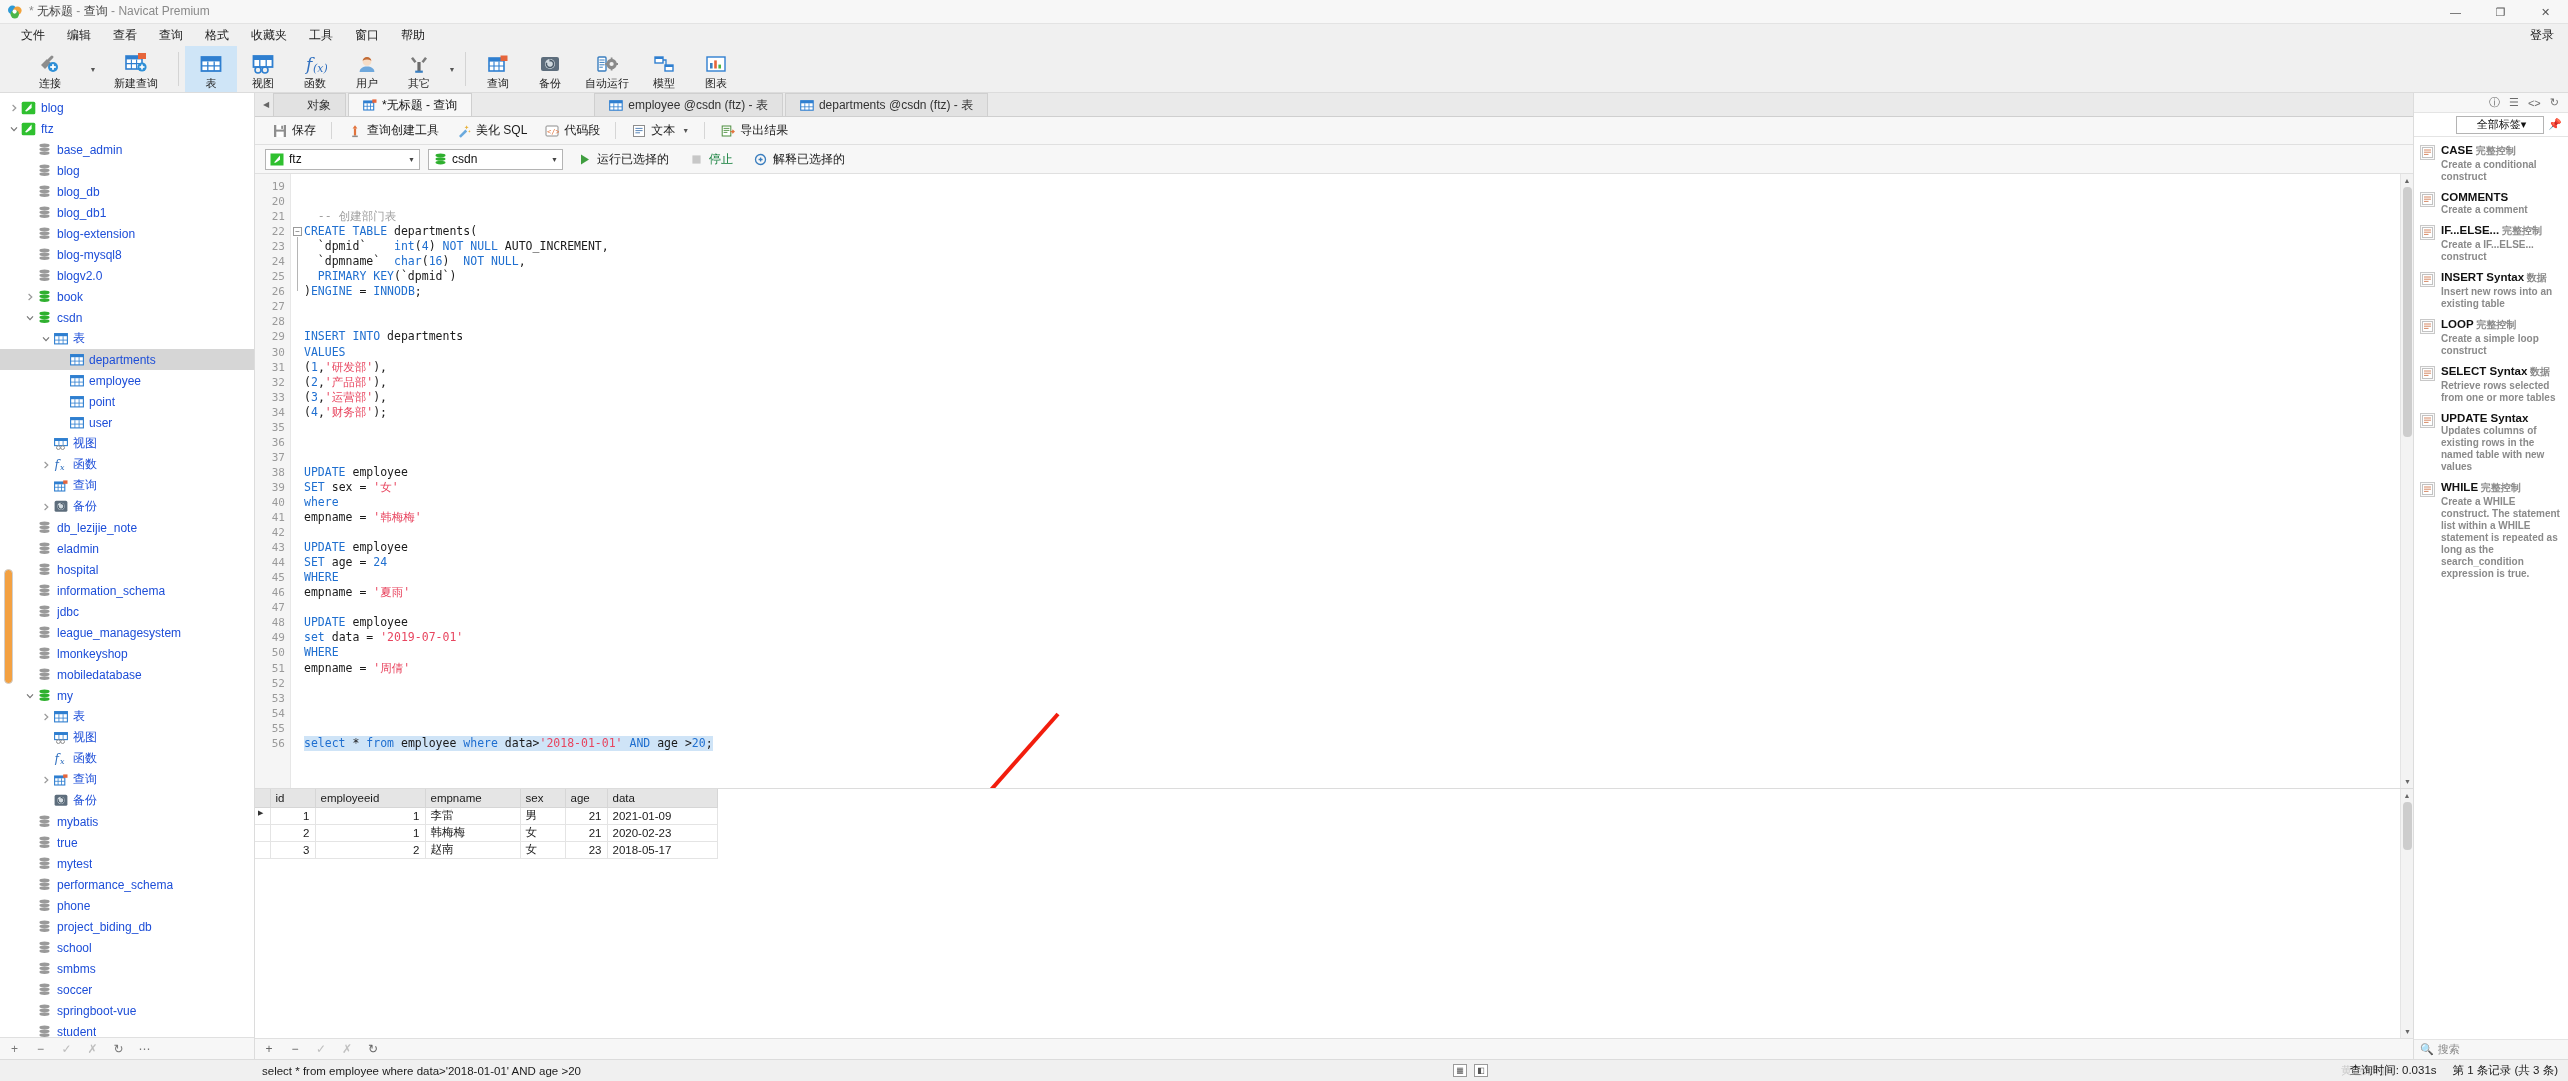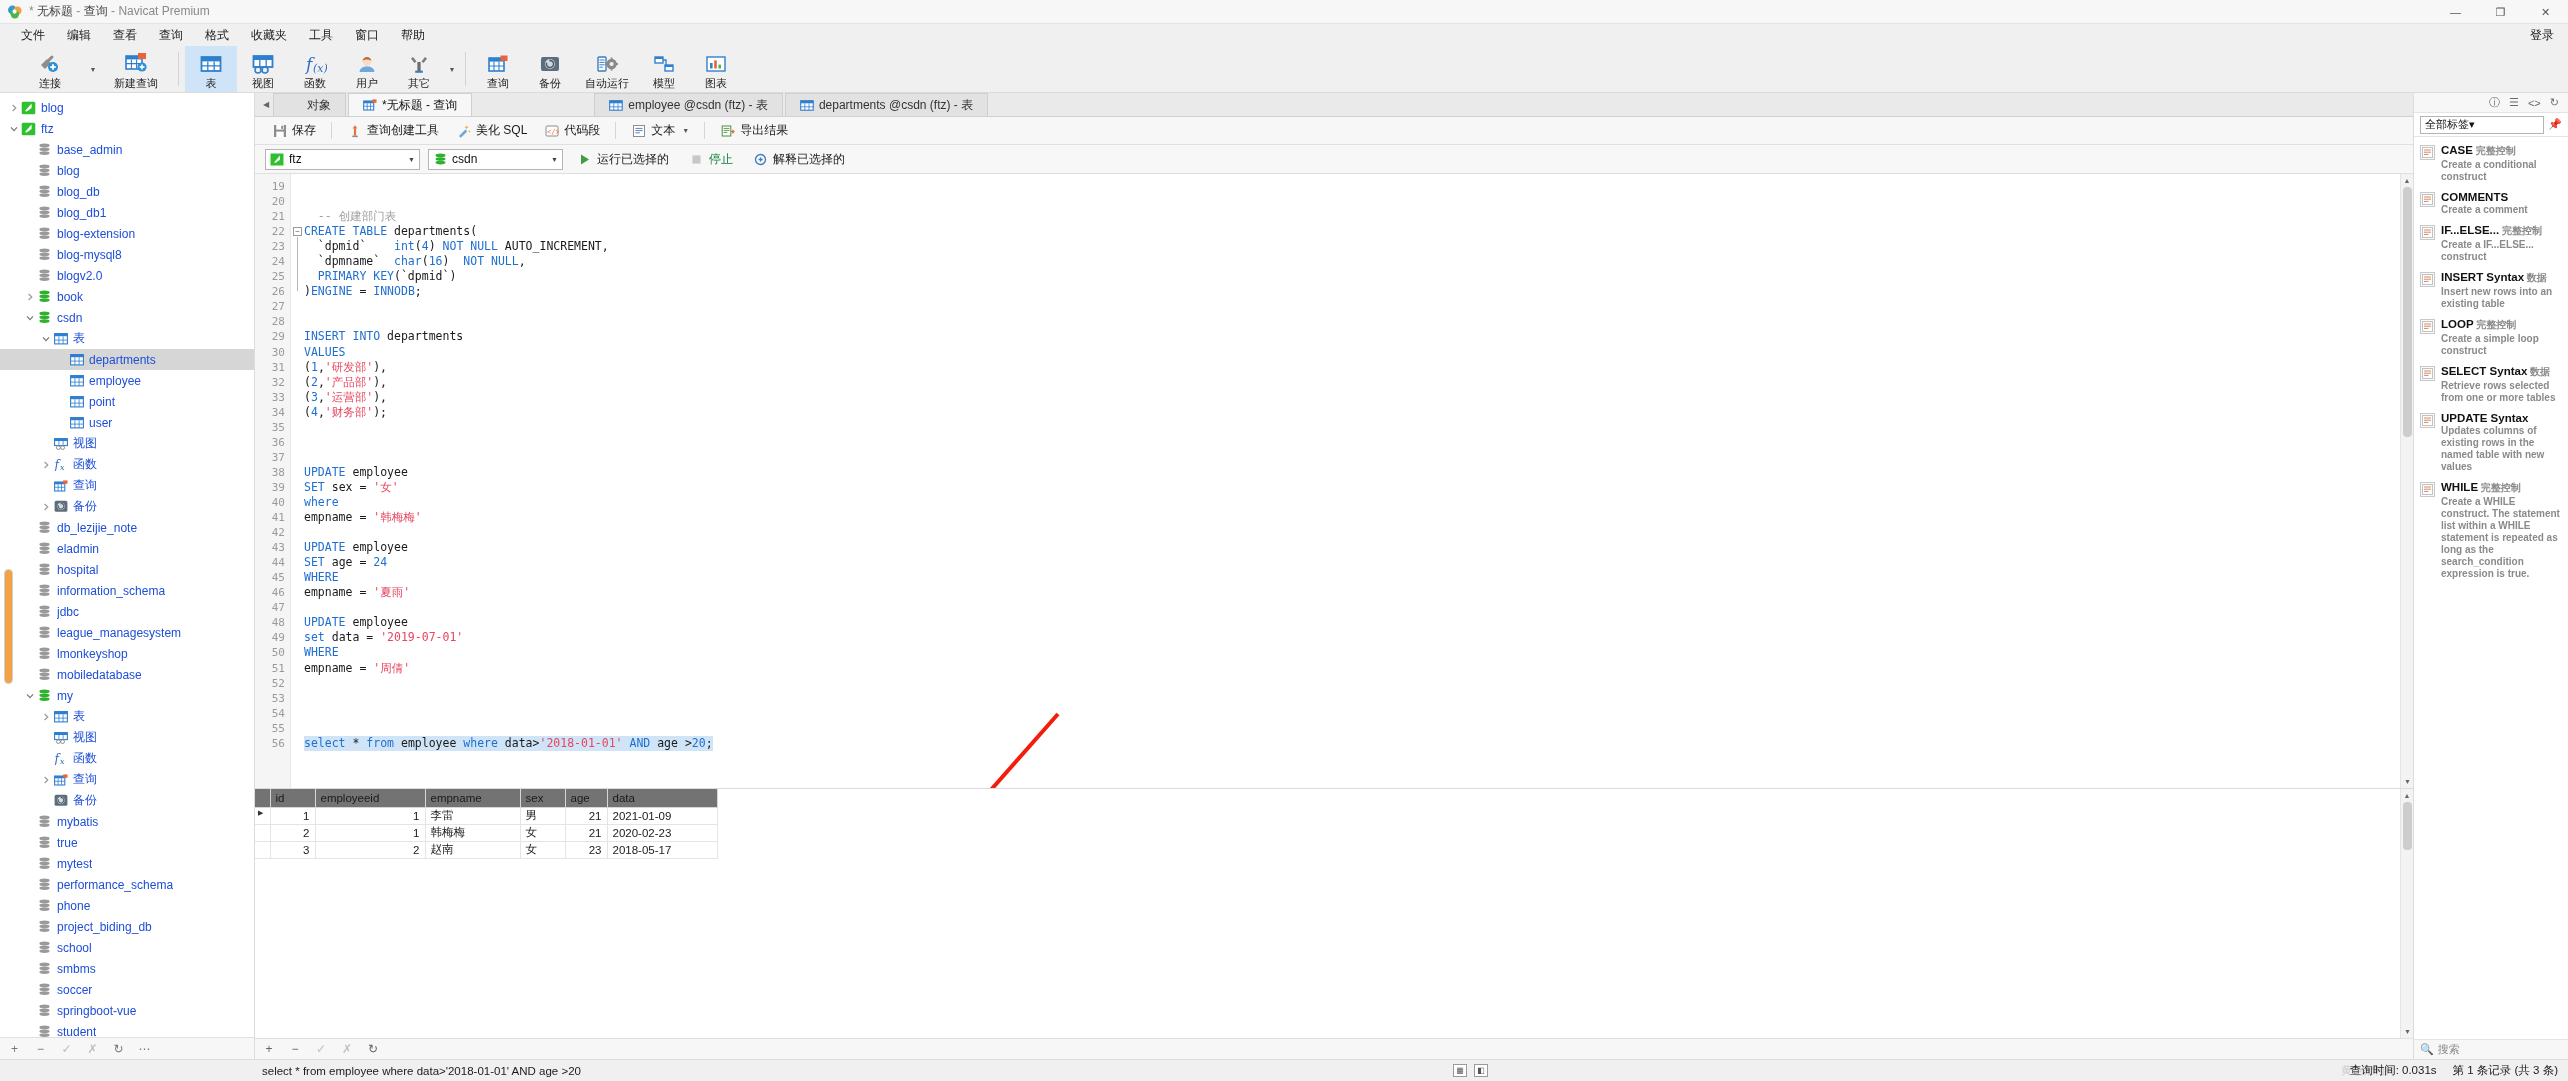--- a/index.html
+++ b/index.html
@@ -136,21 +136,21 @@
             background:#fff; min-height:0; }
   .rtabs { height:20px; background:#ebebeb; display:flex; align-items:flex-end;
            border-bottom:1px solid #cfcfcf; flex:0 0 20px; padding-left:6px; }
   .rtab { height:19px; padding:0 12px; font-size:11.5px; color:#333; display:flex;
           align-items:center; border:1px solid #cfcfcf; border-bottom:none;
           background:#e2e2e2; margin-right:2px; }
   .rtab.active { background:#fff; color:#111; }
   .grid-wrap { flex:1; overflow:hidden; position:relative; background:#fff; }
   table.grid { border-collapse:collapse; font-size:11.5px; table-layout:fixed; }
   table.grid th {
-    background:#737373; border:1px solid #d6d6d6; border-top:none; border-left:none;
+    background:#e5e5e5; border:1px solid #d6d6d6; border-top:none; border-left:none;
     font-weight:normal; color:#1a1a1a; height:18px; text-align:left; padding:0 5px;
   }
   table.grid td {
     border:1px solid #e4e4e4; border-top:none; border-left:none; height:17px;
     padding:0 5px; color:#1a1a1a; background:#fff; overflow:hidden; white-space:nowrap;
   }
   td.num-cell { text-align:right; }
   .rowhdr { width:15px; background:#f2f2f2; border:1px solid #d6d6d6; border-top:none;
             border-left:none; padding:0; position:relative; }
   .rowhdr.cur::after { content:"\25B6"; position:absolute; left:3px; top:1px;
@@ -171,22 +171,22 @@
   
   .rightpanel { width:155px; flex:0 0 155px; background:#fff; border-left:1px solid #dcdcdc;
                 display:flex; flex-direction:column; min-height:0; }
   .rp-icons { height:20px; display:flex; align-items:center; justify-content:flex-end;
               gap:9px; padding-right:9px; background:#f7f7f7;
               border-bottom:1px solid #e4e4e4; flex:0 0 20px; }
   .rp-ic { font-size:11px; color:#6b6b6b; }
   .rp-filter { height:24px; display:flex; align-items:center; gap:4px; padding:0 6px;
                border-bottom:1px solid #e4e4e4; flex:0 0 24px; background:#fff; }
   .rp-fbox { flex:1; height:18px; border:1px solid #b4b4b4; background:#fff;
-             display:flex; align-items:center; justify-content:flex-start;
-             font-size:11px; color:#111; padding:0 4px; }
+             display:flex; align-items:center; justify-content:flex-end;
+             font-size:11px; color:#111; padding:0 17px;margin-left:36px; }
   .rp-list { flex:1; overflow:hidden; padding-top:3px;font-weight:bold; }
   .snip { display:flex; gap:6px; padding:4px 6px 4px 6px; }
   .snip-ico { width:15px; height:15px; flex:0 0 15px; border:1px solid #c8c8c8;
               background:#fafafa; display:flex; align-items:center; justify-content:center;
               font-size:8px; color:#d06a4a; margin-top:1px; }
   .snip-txt { min-width:0; }
   .snip-title { font-size:11.5px; color:#111; white-space:nowrap; overflow:hidden; }
   .snip-title .sub { color:#8a8a8a; font-size:10px; }
   .snip-desc { font-size:10px; color:#8a8a8a; line-height:12px; margin-top:1px;
                word-break:break-word; }

